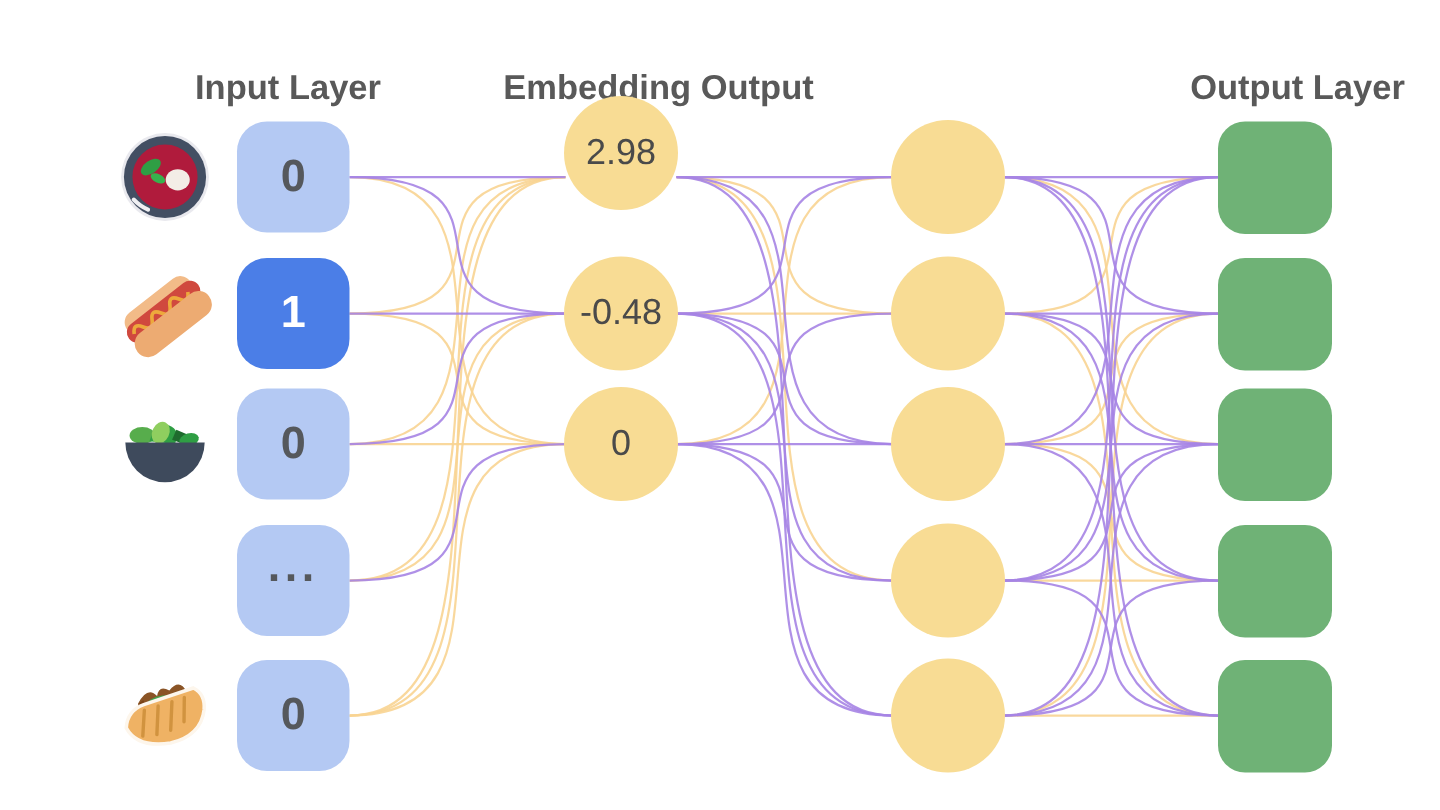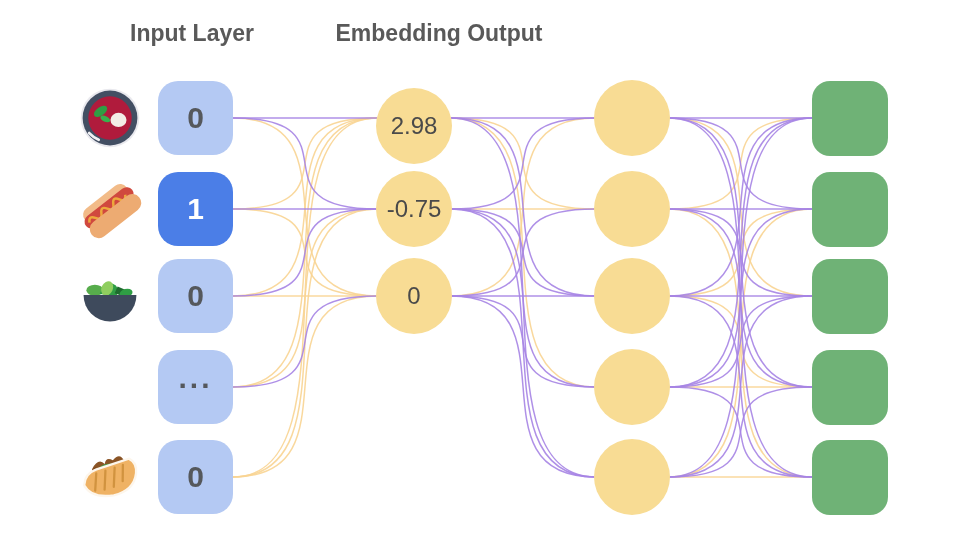--- a/index.html
+++ b/index.html
@@ -2,21 +2,21 @@
 <html><head>
 <meta charset="utf-8">
 <style>
   html,body { margin:0; padding:0; background:#ffffff; }
   .canvas {
     position:relative; width:960px; height:540px; overflow:hidden;
     background:#ffffff; font-family:"Liberation Sans", sans-serif;
   }
   .edges { position:absolute; left:0; top:0; z-index:0; }
   .title {
-    position:absolute; top:20px; transform:translateX(-50%);
+    position:absolute; top:45px; transform:translateX(-50%);
     font-size:23px; font-weight:bold; color:#595959; white-space:nowrap; z-index:2;
   }
   .icon { position:absolute; width:68px; height:68px; z-index:2; }
   .inbox {
     position:absolute; left:158px; width:75px; height:74px; border-radius:20px;
     background:#b4c9f3; display:flex; align-items:center; justify-content:center;
     font-size:30px; font-weight:bold; color:#55585c; z-index:2;
   }
   .inbox.active { background:#4b7ee7; color:#ffffff; }
   .inbox .dots { letter-spacing:3px; transform:translateY(-9px); }
@@ -90,20 +90,21 @@
       <path d="M669,387 C797.7,387 683.3,209 812,209" fill="none" stroke="#a684e4" stroke-width="1.5" stroke-opacity="0.9"></path>
       <path d="M669,387 C797.7,387 683.3,296 812,296" fill="none" stroke="#a684e4" stroke-width="1.5" stroke-opacity="0.9"></path>
       <path d="M669,387 C797.7,387 683.3,477 812,477" fill="none" stroke="#a684e4" stroke-width="1.5" stroke-opacity="0.9"></path>
       <path d="M669,477 C797.7,477 683.3,118 812,118" fill="none" stroke="#a684e4" stroke-width="1.5" stroke-opacity="0.9"></path>
       <path d="M669,477 C797.7,477 683.3,296 812,296" fill="none" stroke="#a684e4" stroke-width="1.5" stroke-opacity="0.9"></path>
       <path d="M669,477 C797.7,477 683.3,387 812,387" fill="none" stroke="#a684e4" stroke-width="1.5" stroke-opacity="0.9"></path>
     </svg>
 
   <div class="title" style="left:192px">Input Layer</div>
   <div class="title" style="left:439px">Embedding Output</div>
+  <div class="title" style="left:865px">Output Layer</div>
 
   <svg class="icon" style="left:76px;top:84px" viewBox="0 0 72 72">
     <circle cx="36" cy="36" r="31" fill="#e9e9ee"></circle>
     <circle cx="36" cy="36" r="29" fill="#434f63"></circle>
     <circle cx="36" cy="36" r="23" fill="#b01b3c"></circle>
     <ellipse cx="45" cy="38" rx="8.5" ry="7.5" fill="#f3ede6"></ellipse>
     <ellipse cx="26" cy="29" rx="8" ry="4.5" fill="#2f9e44" transform="rotate(-35 26 29)"></ellipse>
     <ellipse cx="31" cy="37" rx="5.5" ry="3" fill="#37b24d" transform="rotate(25 31 37)"></ellipse>
     <path d="M14 52 a29 29 0 0 0 10 7" stroke="#f0f0f3" stroke-width="3" fill="none" stroke-linecap="round"></path>
   </svg>
@@ -145,25 +146,25 @@
   <div class="inbox" style="top:259px">
     <span>0</span>
   </div>
   <div class="inbox" style="top:350px">
     <span class="dots">...</span>
   </div>
   <div class="inbox" style="top:440px">
     <span>0</span>
   </div>
 
-  <div class="circle embed" style="top:88px">
+  <div class="circle embed" style="top:64px">
     <span>2.98</span>
   </div>
   <div class="circle embed" style="top:171px">
-    <span>-0.75</span>
+    <span>-0.48</span>
   </div>
   <div class="circle embed" style="top:258px">
     <span>0</span>
   </div>
 
   <div class="circle hidden2" style="top:80px"></div>
   <div class="circle hidden2" style="top:171px"></div>
   <div class="circle hidden2" style="top:258px"></div>
   <div class="circle hidden2" style="top:349px"></div>
   <div class="circle hidden2" style="top:439px"></div>

